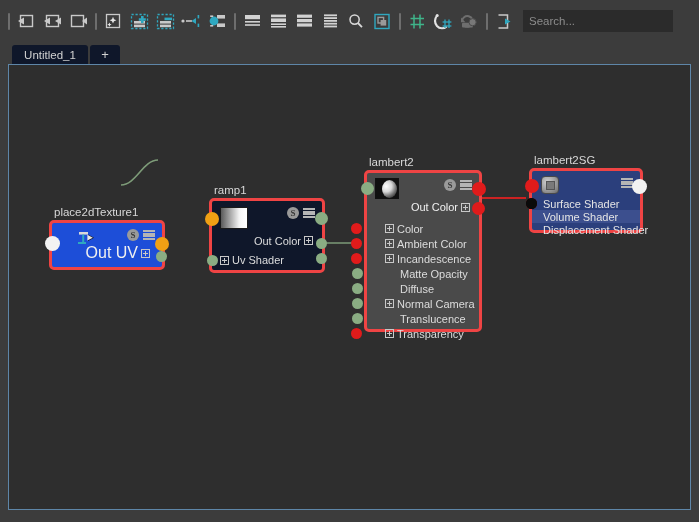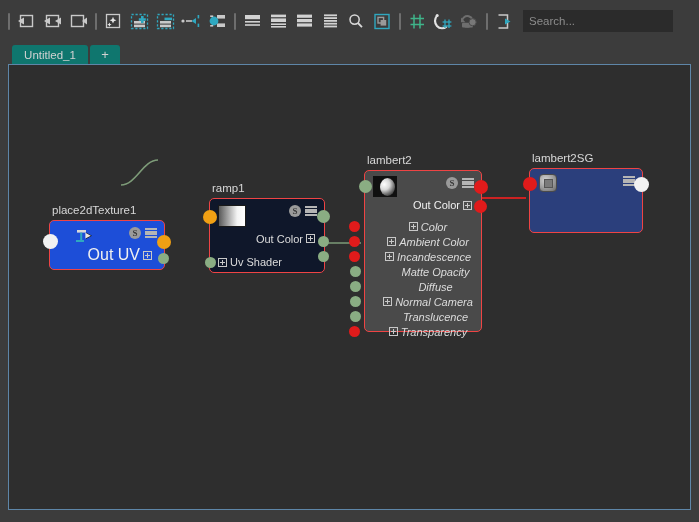--- a/index.html
+++ b/index.html
@@ -80,21 +80,21 @@
     position: absolute;
     left: 0; top: 42px;
     width: 699px;
     height: 22px;
     background: #3c3c3c;
   }
   .tab {
     position: absolute;
     top: 3px;
     height: 19px;
-    background: #0f766e;
+    background: #0f172a;
     border-top-left-radius: 3px;
     border-top-right-radius: 3px;
     color: #d2d2d2;
     font-size: 11.5px;
     display: flex;
     align-items: center;
     justify-content: center;
     box-sizing: border-box;
   }
   #tab-untitled {
@@ -125,21 +125,21 @@
     left: 0; top: 0;
     width: 683px; height: 446px;
     pointer-events: none;
   }
 
   
   .node {
     position: absolute;
     box-sizing: border-box;
     border-radius: 5px;
-    border: 1px solid #ef4444;
+    border: 3px solid #ef4444;
   }
   .node-title {
     position: absolute;
     left: 2px;
     top: -17px;
     font-size: 11.5px;
     color: #d8d8d8;
     white-space: nowrap;
   }
   .hdr-icons {
@@ -179,21 +179,21 @@
   .attr {
     position: relative;
     height: 15px;
     display: flex;
     align-items: center;
     font-size: 11px;
     color: #dcdcdc;
     white-space: nowrap;
   }
   .attr.right { justify-content: flex-end; padding-right: 9px; }
-  .attr.left  { justify-content: center; padding-left: 10px; font-style: italic; }
+  .attr.left  { justify-content: flex-start; padding-left: 18px; }
 
   .plusbox {
     display: inline-block;
     width: 9px; height: 9px;
     border: 1px solid #c8c8c8;
     box-sizing: border-box;
     position: relative;
     margin: 0 3px;
     flex: 0 0 auto;
   }
@@ -689,16 +689,34 @@
 
       <div class="hdr-icons">
         <div class="icon-lines">
             <i></i>
             <i></i>
             <i></i>
             <i></i>
           </div>
       </div>
 
+      <div class="sg-rows">
+
+        <div class="sgattr">
+          <div class="port p-red" style="left:-6px; top:1px;"></div>
+          <span>Surface Shader</span>
+        </div>
+
+        <div class="sgattr hl">
+          <div class="port p-black" style="left:-6px; top:1px;"></div>
+          <span>Volume Shader</span>
+        </div>
+
+        <div class="sgattr">
+          <div class="port p-black" style="left:-6px; top:1px;"></div>
+          <span>Displacement Shader</span>
+        </div>
+
+      </div>
     </div>
 
   </div>
 </div>
 
 </body></html>

